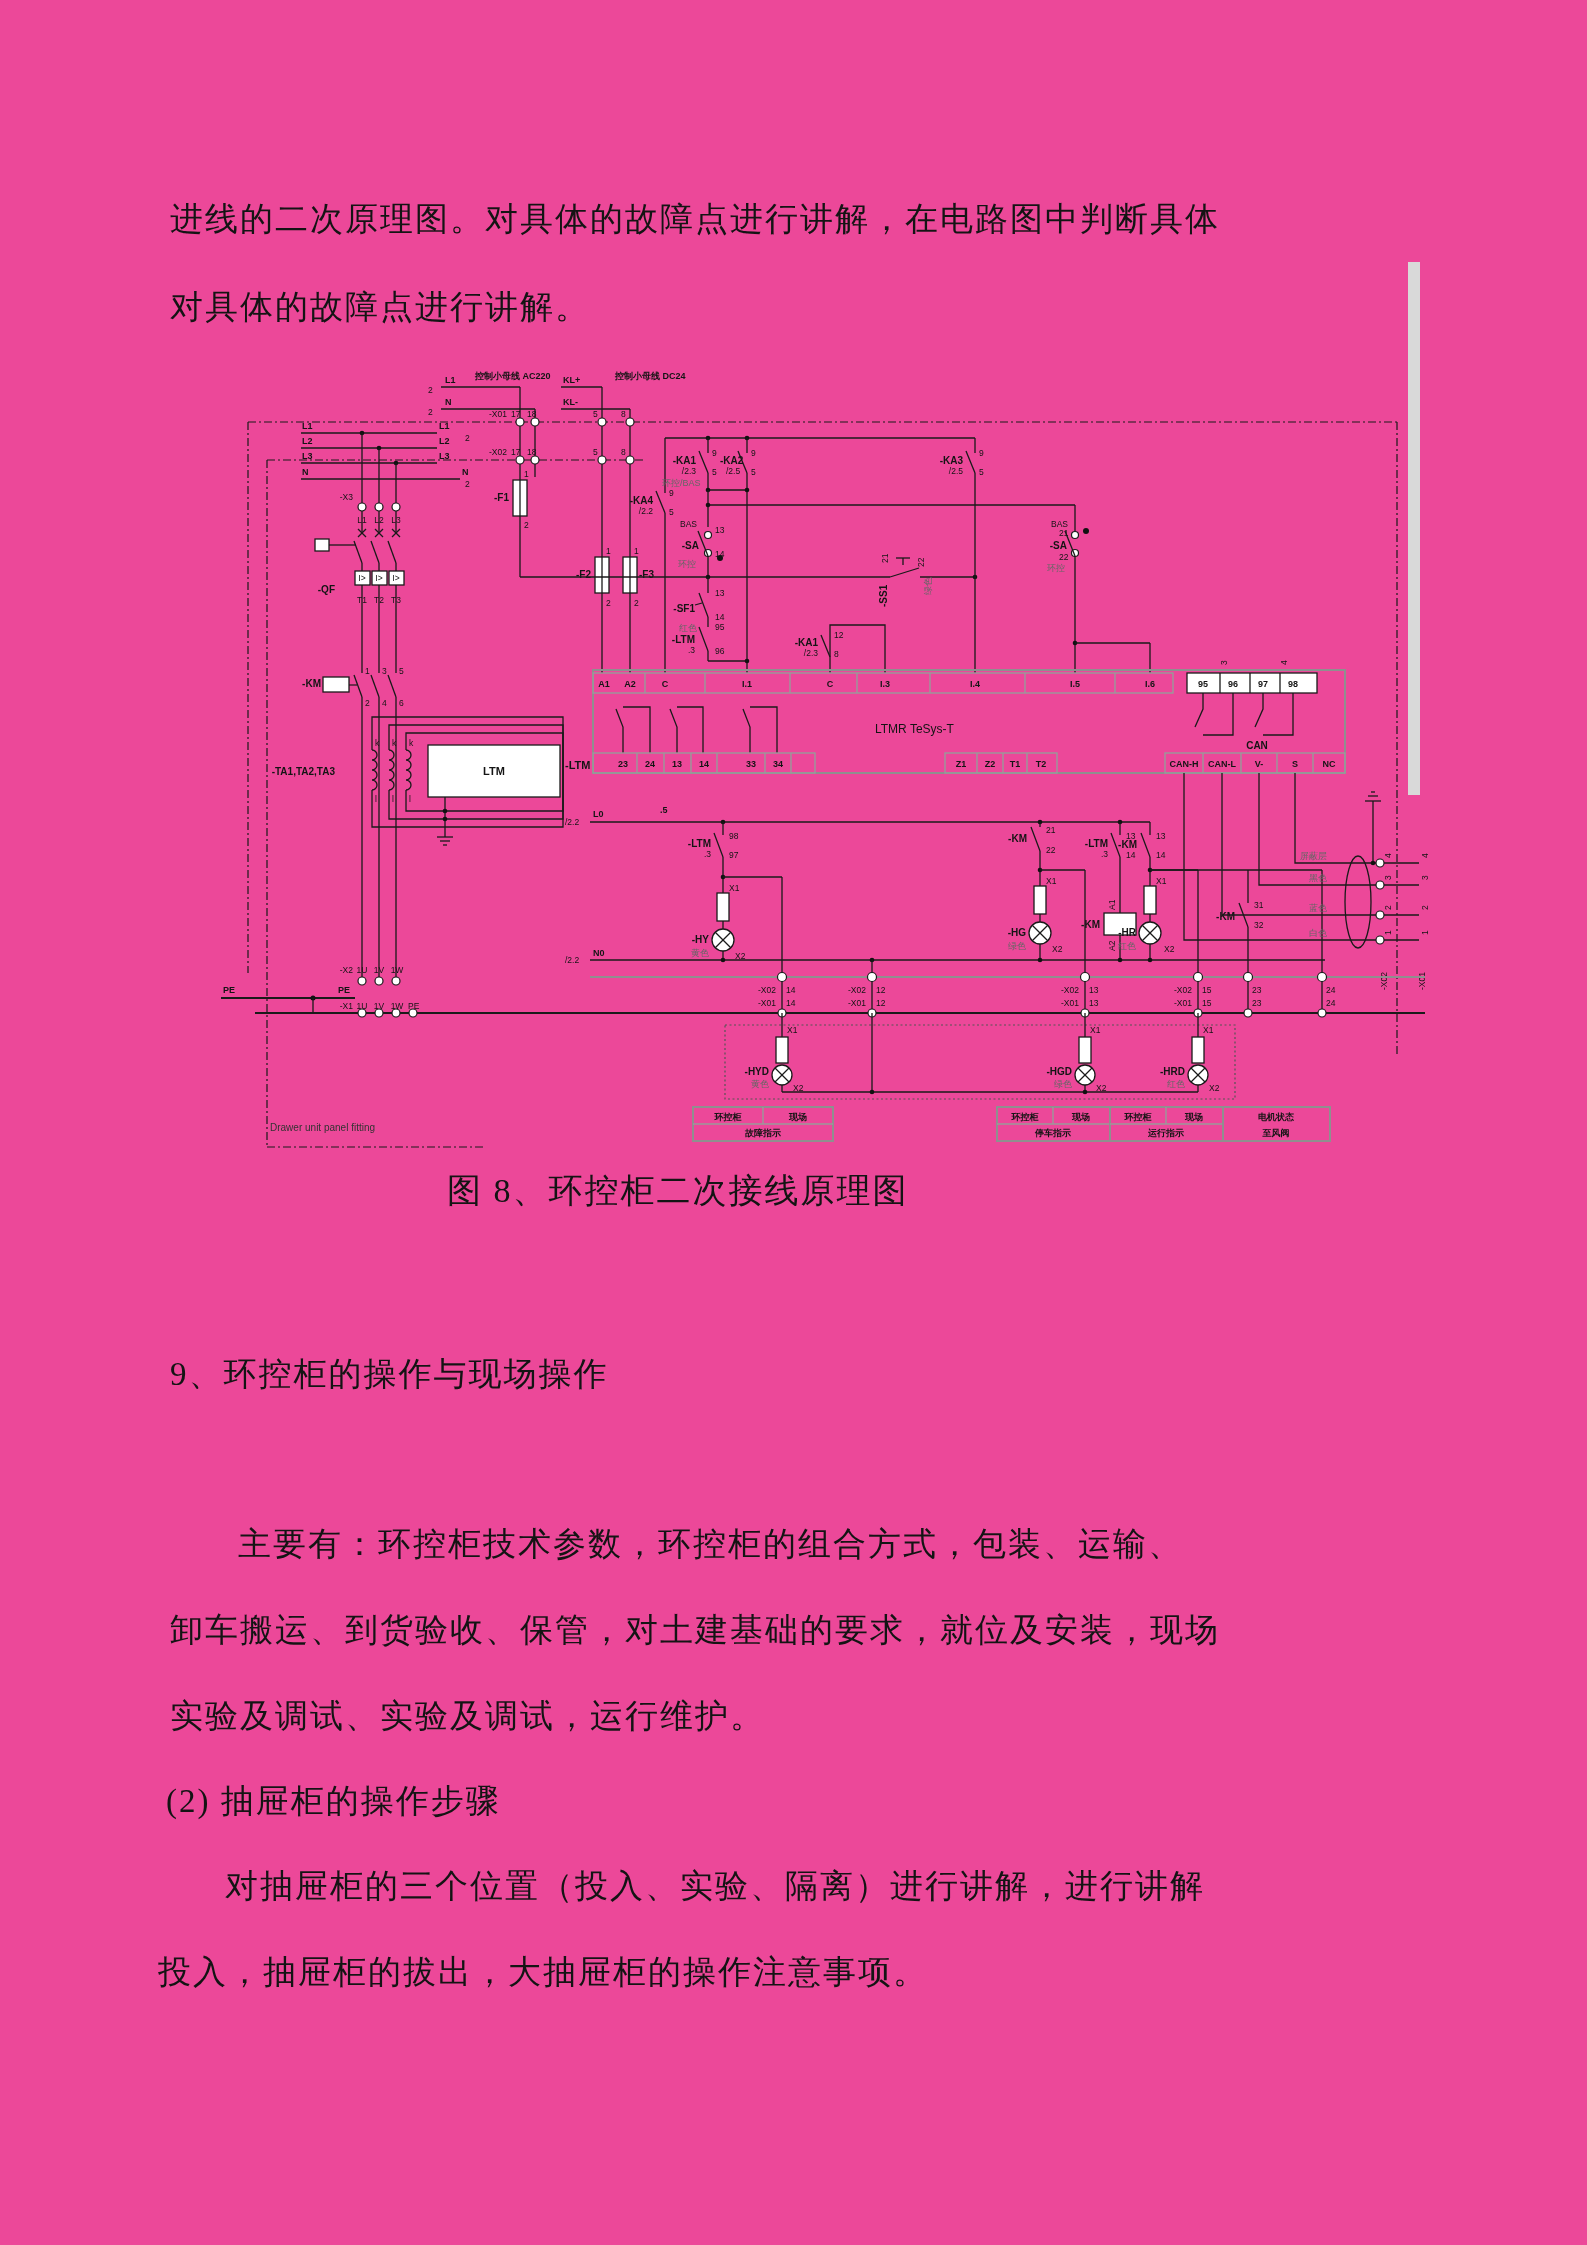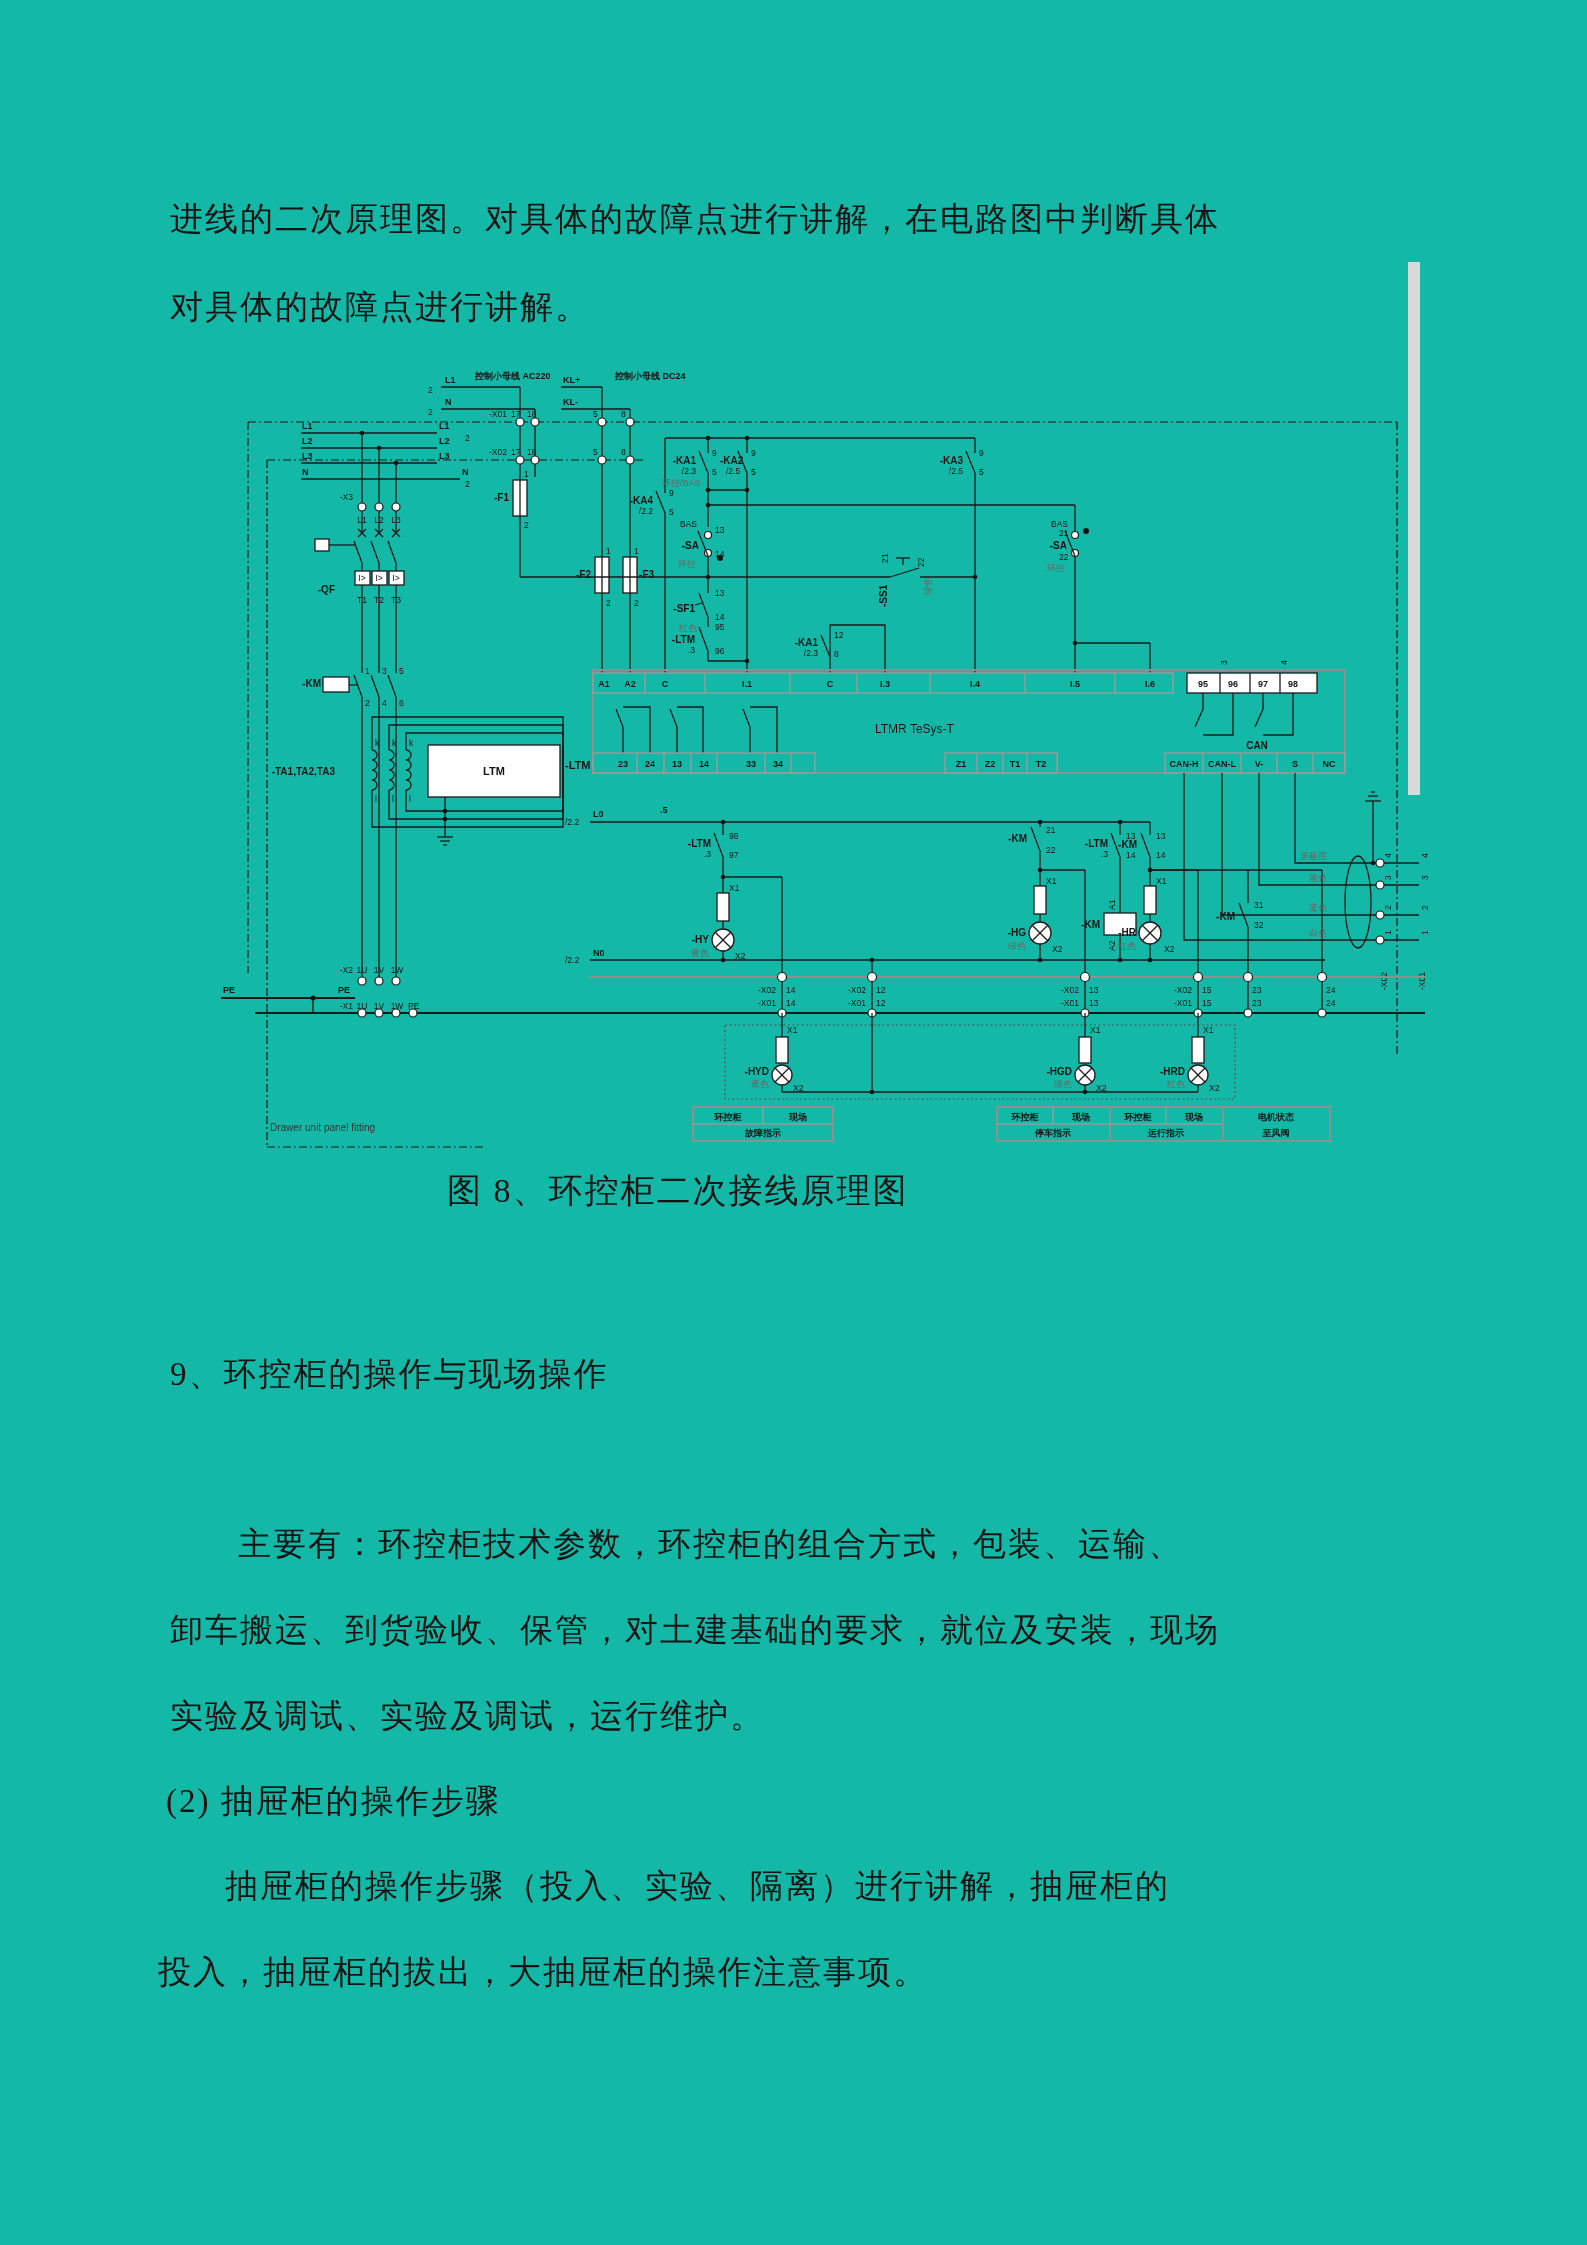--- a/index.html
+++ b/index.html
@@ -1,16 +1,16 @@
 <!DOCTYPE html>
 <html><head>
 <meta charset="utf-8">
 <style>
   html,body{margin:0;padding:0;background:#ffffff;}
-  .page{position:relative;width:1587px;height:2245px;background:#14b8a6;overflow:hidden;
+  .page{position:relative;width:1587px;height:2245px;background:#ec4899;overflow:hidden;
         font-family:"Liberation Serif",serif;color:#111;}
   .line{position:absolute;font-size:33px;letter-spacing:2px;white-space:nowrap;color:#141414;}
   .caption{position:absolute;font-size:34px;letter-spacing:2px;white-space:nowrap;color:#141414;}
   .diagram{position:absolute;left:175px;top:365px;width:1260px;height:790px;}
   .graybar{position:absolute;left:1408px;top:262px;width:12px;height:533px;background:#d9d9d9;}
   
   .w{stroke:#1a1a1a;stroke-width:1.3;fill:none;}
   .w2{stroke:#1a1a1a;stroke-width:2;fill:none;}
   .gz{stroke:#8f8f8f;stroke-width:2;fill:none;}
   .gz1{stroke:#9a9a9a;stroke-width:1.4;fill:none;}
@@ -683,16 +683,16 @@
     <text style="font-size:10px;fill:#333" x="95" y="766">Drawer unit panel fitting</text>
   </svg>
 
   <div class="caption" style="left:447px;top:1168px">图 8、环控柜二次接线原理图</div>
 
   <div class="line" style="left:170px;top:1352px">9、环控柜的操作与现场操作</div>
   <div class="line" style="left:238px;top:1522px">主要有：环控柜技术参数，环控柜的组合方式，包装、运输、</div>
   <div class="line" style="left:170px;top:1608px">卸车搬运、到货验收、保管，对土建基础的要求，就位及安装，现场</div>
   <div class="line" style="left:170px;top:1694px">实验及调试、实验及调试，运行维护。</div>
   <div class="line" style="left:166px;top:1779px">(2) 抽屉柜的操作步骤</div>
-  <div class="line" style="left:225px;top:1864px">抽屉柜的操作步骤（投入、实验、隔离）进行讲解，抽屉柜的</div>
+  <div class="line" style="left:225px;top:1864px">对抽屉柜的三个位置（投入、实验、隔离）进行讲解，进行讲解</div>
   <div class="line" style="left:158px;top:1950px">投入，抽屉柜的拔出，大抽屉柜的操作注意事项。</div>
 
 </div>
 
 </body></html>

